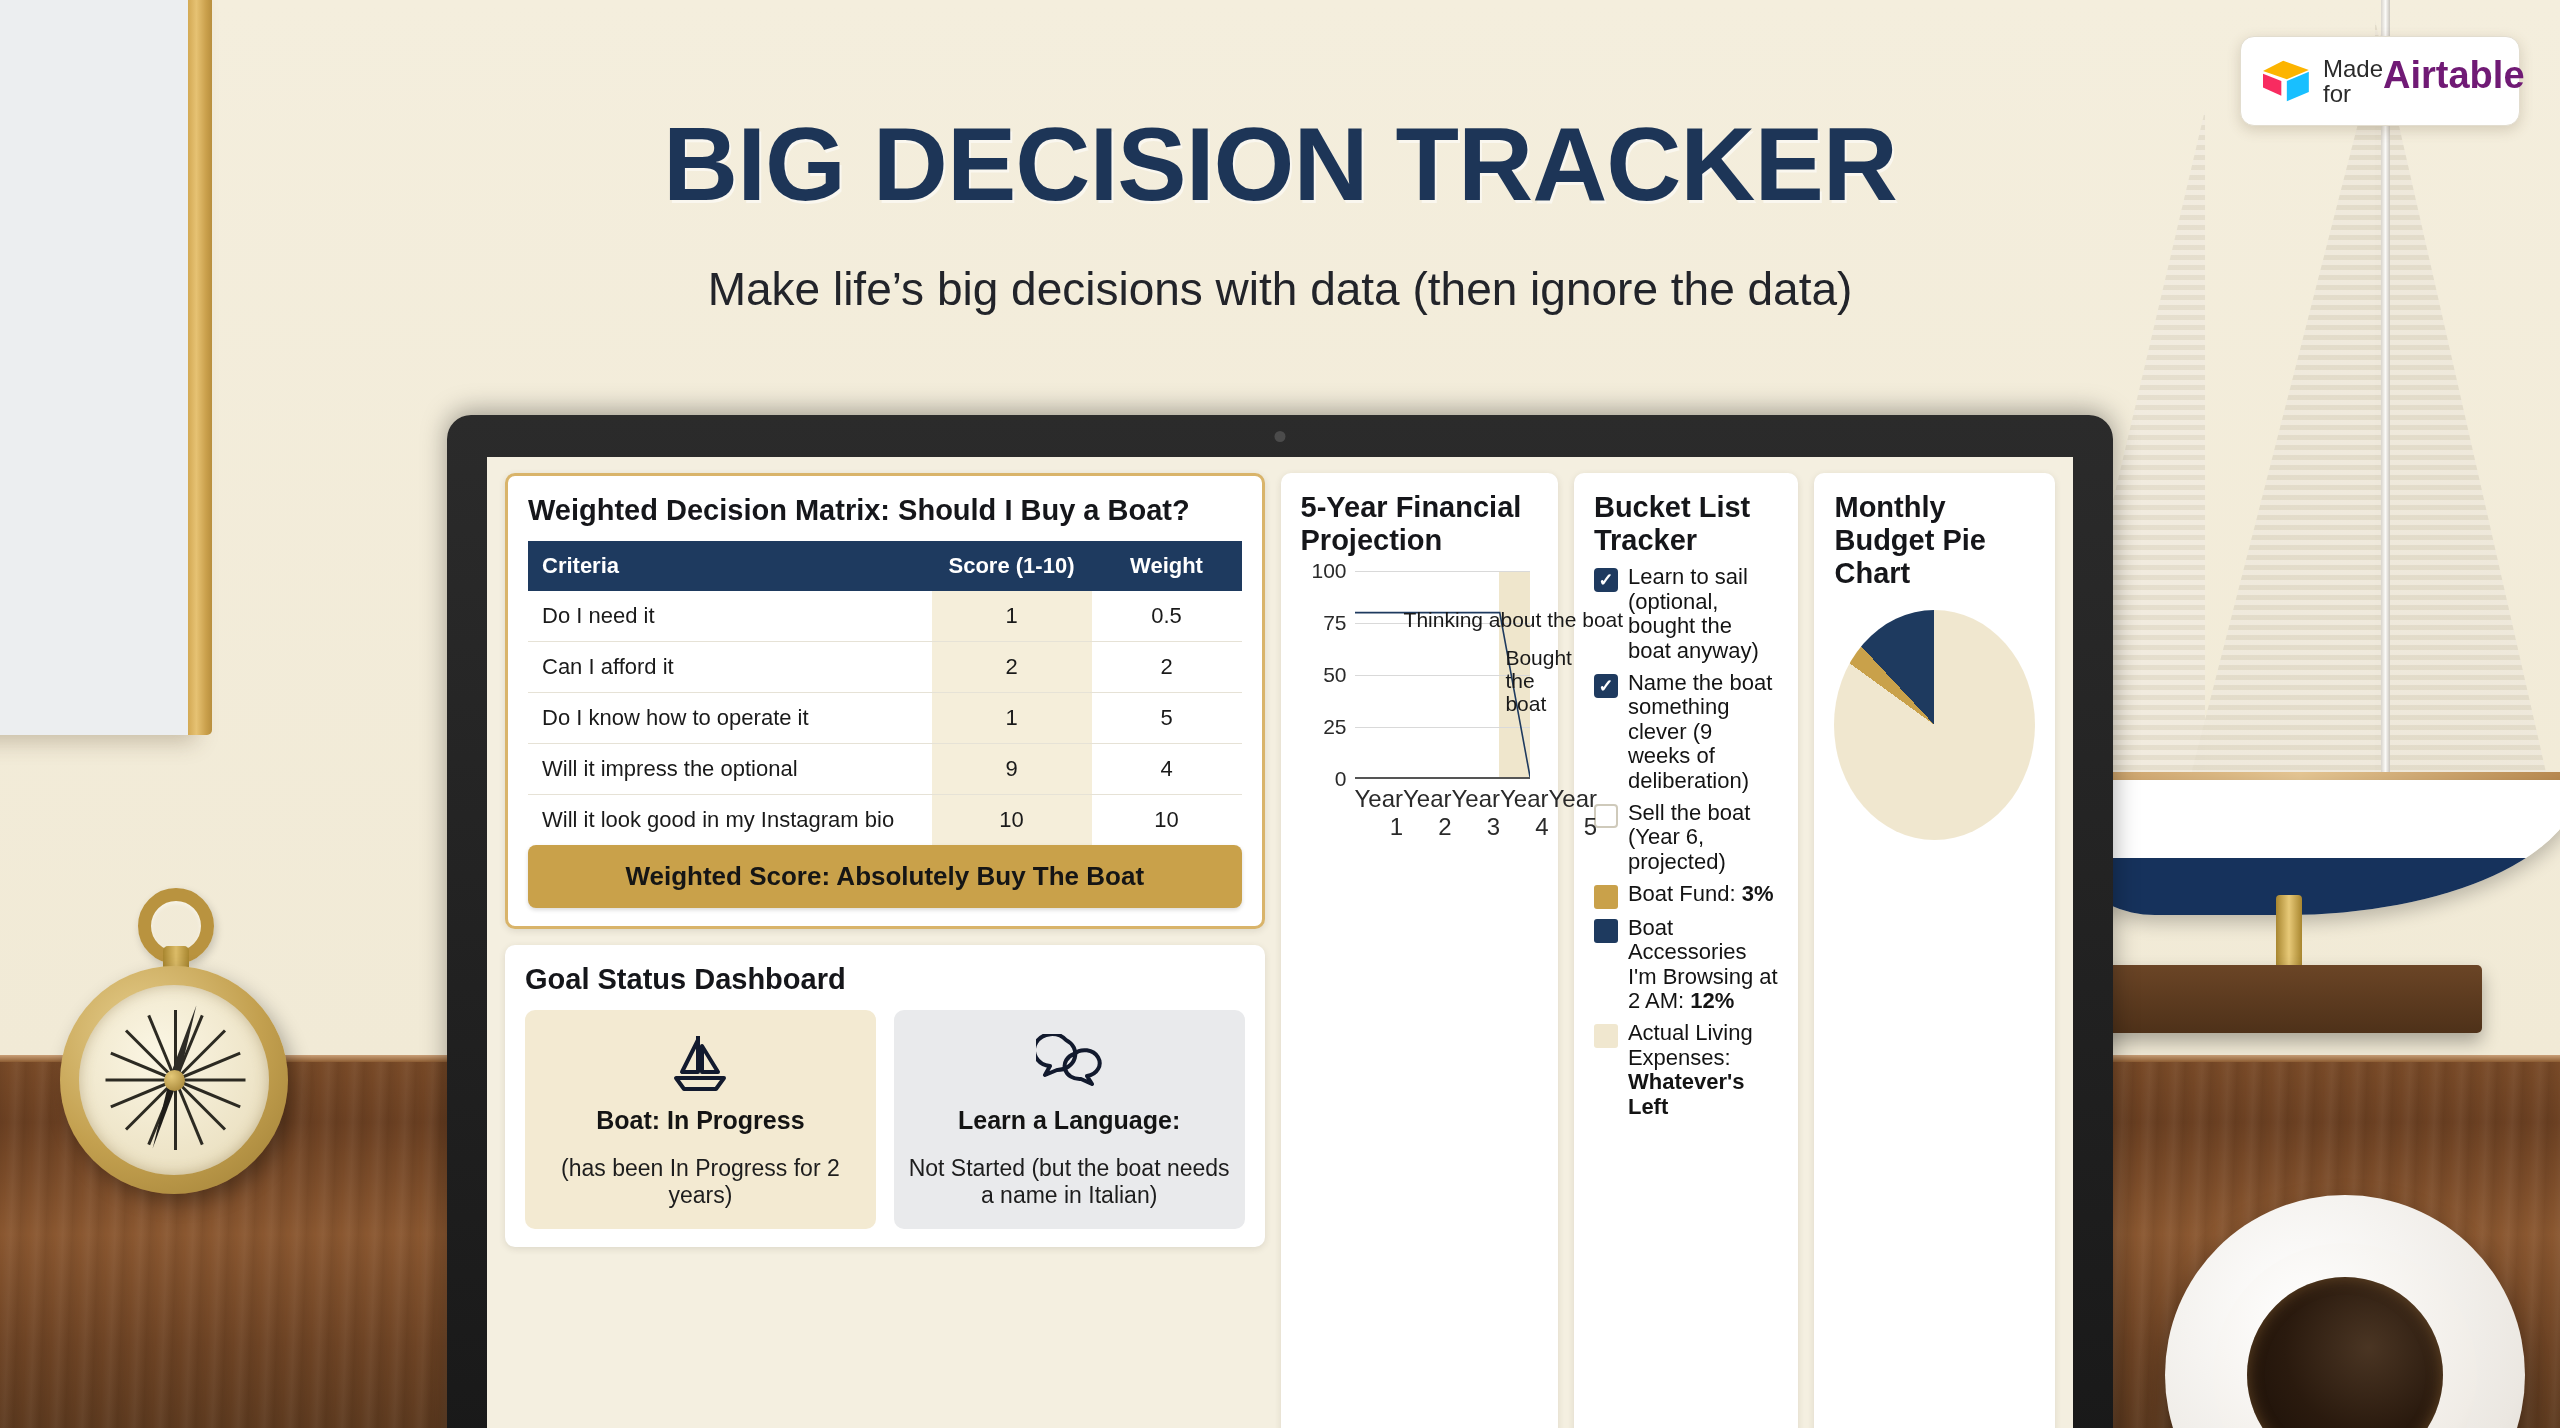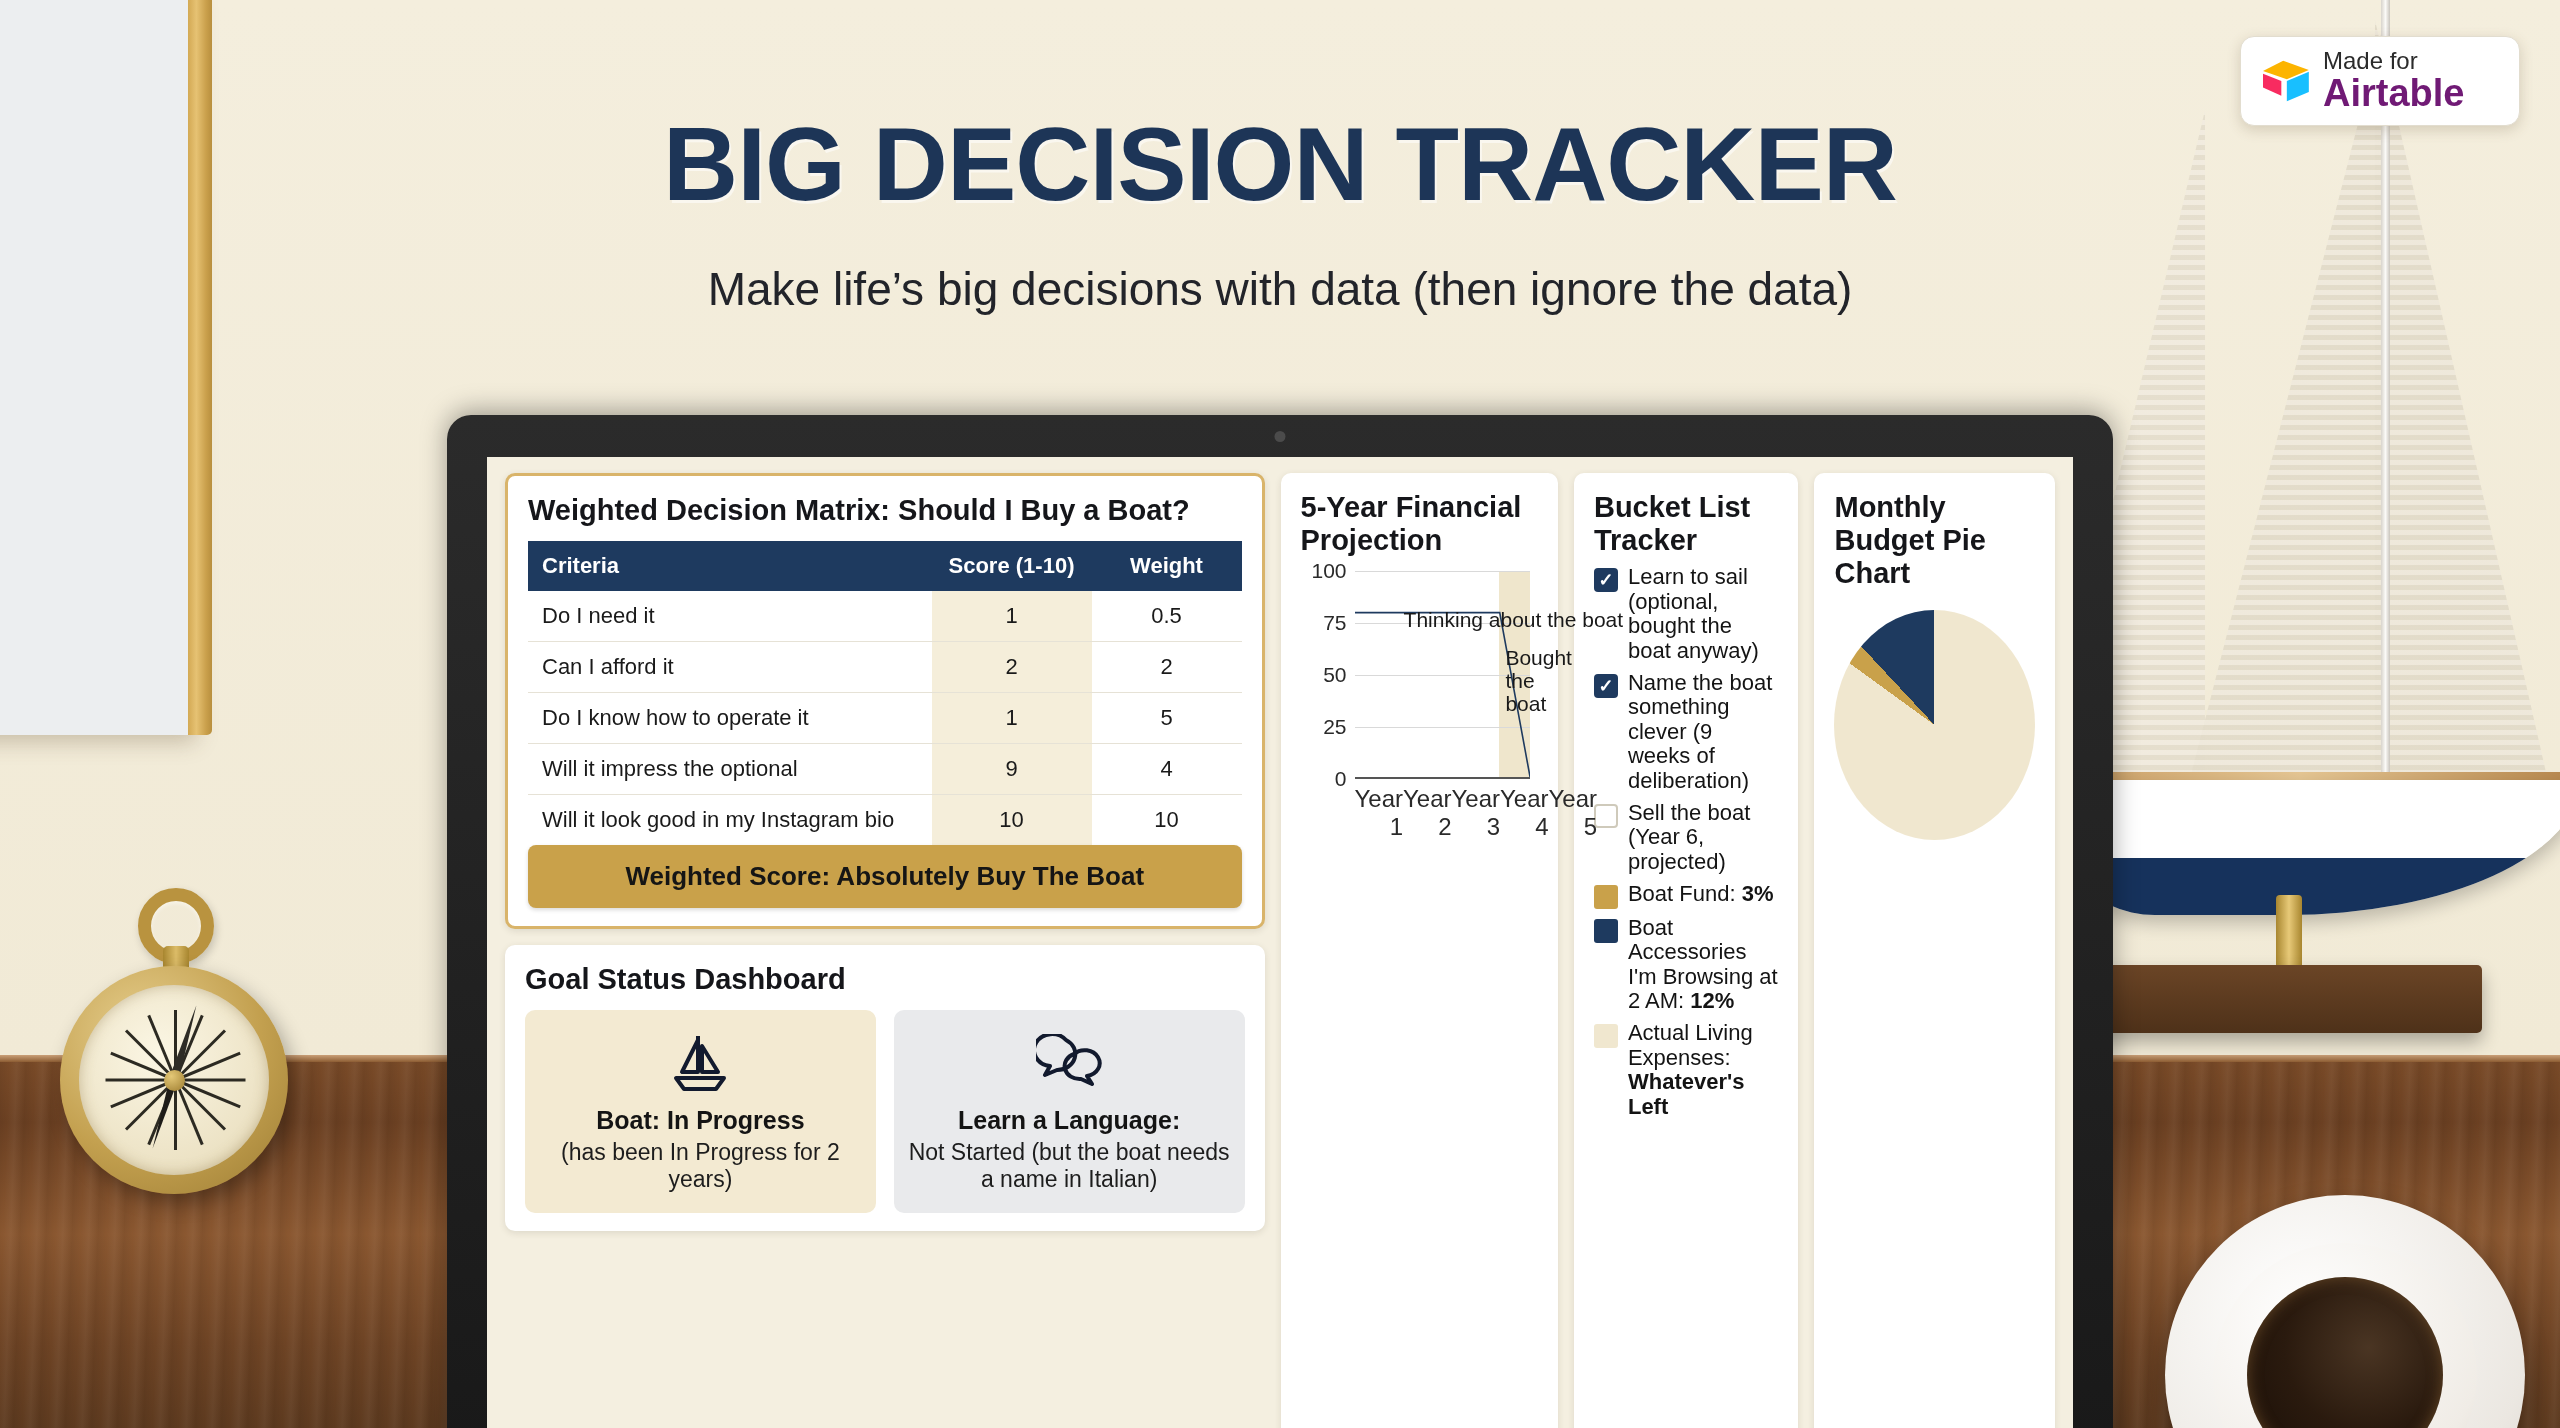--- a/index.html
+++ b/index.html
@@ -157,21 +157,21 @@
   }
 
   
   .badge {
     position: absolute; right: 40px; top: 36px; width: 280px; height: 90px;
     background: #fff; border-radius: 14px; border: 1px solid #e2ddcf;
     box-shadow: 0 4px 14px rgba(90,70,40,.2);
     display: flex; align-items: center; gap: 12px; padding: 0 18px;
   }
   .badge .logo { width: 52px; height: 44px; flex: 0 0 auto; }
-  .badge .txt { display: flex; flex-direction: column; line-height: 1.05; }
+  .badge .txt { display: flex; line-height: 1.05; }
   .badge .made { font-size: 24px; color: #2b2b2b; }
   .badge .brand { font-size: 38px; font-weight: bold; color: #701a75; }
 
   
   .laptop {
     position: absolute; left: 447px; top: 415px; width: 1666px; height: 1202px;
     background: linear-gradient(180deg,#2b2b2b,#161616);
     border-radius: 24px 24px 0 0;
     box-shadow: 0 -4px 26px rgba(0,0,0,.35);
   }
@@ -219,21 +219,21 @@
     box-shadow: 0 2px 4px rgba(0,0,0,.15);
   }
 
   .goal-cards { display: flex; gap: 18px; margin-top: 4px; }
   .goal-card {
     flex: 1; border-radius: 10px; padding: 18px 14px 20px; text-align: center;
   }
   .goal-card.cream { background: #f3ead2; }
   .goal-card.grey  { background: #e9eaec; }
   .goal-icon { height: 70px; display: flex; align-items: center; justify-content: center; margin-bottom: 8px; }
-  .goal-name { font-size: 25px; font-weight: bold; color: #141414; margin-bottom: 4px; }
+  .goal-name { font-size: 25px; font-weight: bold; color: #141414; margin-bottom: 20px; }
   .goal-sub  { font-size: 23px; color: #1d1d1d; line-height: 1.18; }
 
   
   .chart-wrap { position: relative; height: 248px; margin-top: 6px; }
   .y-labels { position: absolute; left: 0; top: 0; width: 46px; height: 208px; }
   .y-labels span {
     position: absolute; right: 0; font-size: 21px; color: #2a2a2a; transform: translateY(-50%);
   }
   .plot { position: absolute; left: 54px; right: 8px; top: 0; height: 208px; }
   .gridline { position: absolute; left: 0; right: 0; height: 1px; background: #d9d9d9; }

